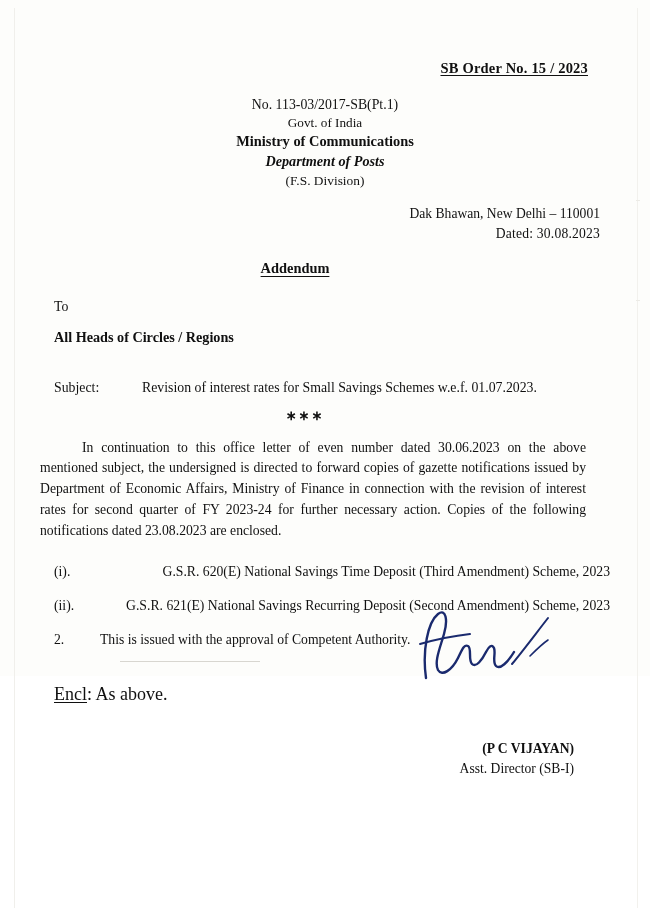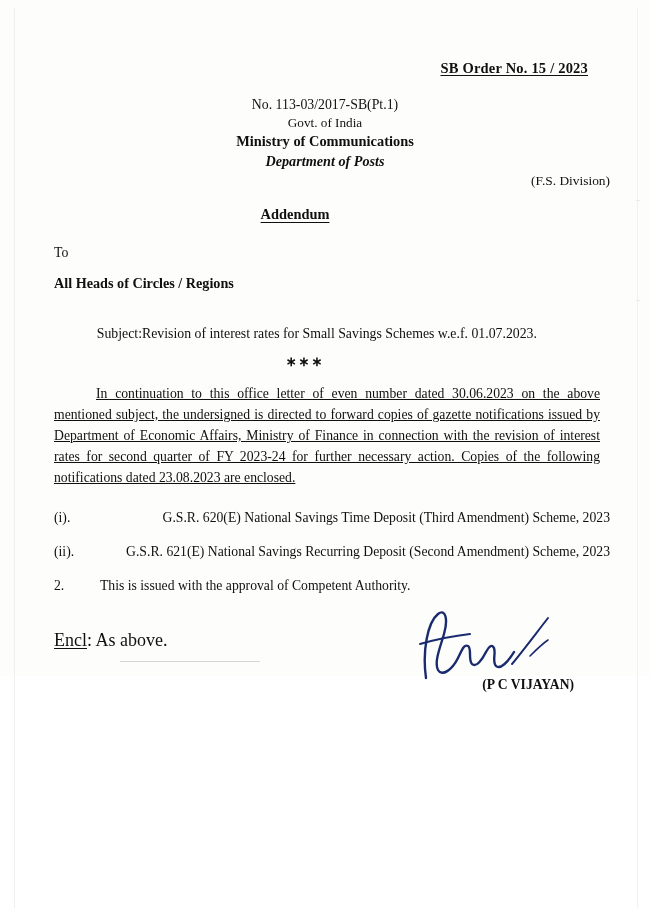--- a/index.html
+++ b/index.html
@@ -52,21 +52,21 @@
   }
   .center-block {
     text-align: center;
     line-height: 1.38;
     font-size: 14px;
   }
   .center-block .l1 { font-size: 13.8px; }
   .center-block .l2 { font-size: 13.2px; }
   .center-block .l3 { font-weight: bold; font-size: 14.4px; }
   .center-block .l4 { font-weight: bold; font-size: 14.2px; font-style: italic; }
-  .center-block .l5 { font-size: 13.4px; text-align: right; }
+  .center-block .l5 { font-size: 13.4px; }
   .addr {
     margin-top: 14px;
     text-align: right;
     padding-right: 10px;
     line-height: 1.45;
     font-size: 13.6px;
   }
   .addr .dated {
     letter-spacing: .2px;
   }
@@ -95,45 +95,42 @@
   }
   .subject-row {
     margin-top: 34px;
     margin-left: 14px;
     font-size: 13.8px;
     display: flex;
   }
   .subject-label {
     width: 88px;
     flex: 0 0 88px;
-    text-align: right;
   }
   .subject-text { flex: 1; }
   .stars {
     text-align: center;
     font-size: 13px;
     letter-spacing: 2px;
     margin-top: 12px;
     margin-left: -40px;
     font-weight: bold;
   }
   .salutation {
     margin-top: 14px;
     margin-left: 14px;
     font-size: 13.8px;
   }
   .para {
     margin-top: 14px;
-    margin-left: 14px;
     width: 546px;
     font-size: 13.7px;
     line-height: 1.52;
     text-align: justify;
     text-indent: 42px;
-    text-decoration: underline;
   }
   .list {
     margin-top: 22px;
     margin-left: 14px;
     font-size: 13.7px;
   }
   .list-item {
     display: flex;
     margin-bottom: 18px;
   }
@@ -149,21 +146,21 @@
     display: flex;
   }
   .clause2 .num { width: 46px; flex: 0 0 46px; }
   .encl {
     margin-top: 36px;
     margin-left: 14px;
     font-size: 18px;
   }
   .encl u { text-underline-offset: 2px; }
   .sign-block {
-    margin-top: 24px;
+    margin-top: 34px;
     text-align: right;
     padding-right: 36px;
     font-size: 13.6px;
     line-height: 1.5;
   }
   .sign-name { font-weight: bold; }
   .signature {
     position: absolute;
     right: 88px;
     top: 600px;
@@ -201,20 +198,24 @@
     </div>
 
     <div class="center-block">
       <div class="l1">No. 113-03/2017-SB(Pt.1)</div>
       <div class="l2">Govt. of India</div>
       <div class="l3">Ministry of Communications</div>
       <div class="l4">Department of Posts</div>
       <div class="l5">(F.S. Division)</div>
     </div>
 
+    <div class="addr">
+      <div>Dak Bhawan, New Delhi – 110001</div>
+      <div class="dated">Dated:   30.08.2023</div>
+    </div>
 
     <div class="addendum">
       <span>Addendum</span>
     </div>
 
     <div class="to">To</div>
 
     <div class="heads">All Heads of Circles / Regions</div>
 
     <div class="subject-row">
@@ -242,20 +243,21 @@
       <div class="num">2.</div>
       <div>This is issued with the approval of Competent Authority.</div>
     </div>
 
     <div class="encl">
       <u>Encl</u><span>: As above.</span>
     </div>
 
     <div class="sign-block">
       <div class="sign-name">(P C VIJAYAN)</div>
+      <div>Asst. Director (SB-I)</div>
     </div>
 
   </div>
 
   <svg class="signature" viewBox="0 0 150 90">
     <path d="M14 78 C10 50 16 22 26 14 C34 8 36 20 32 34 C28 48 22 62 26 70 C30 77 40 70 46 58 C50 50 52 44 56 46 C60 48 56 60 60 64 C64 68 70 60 74 52 C77 46 80 44 82 48 C84 53 80 62 84 66 C88 70 96 62 102 52" fill="none" stroke="#1a2a6e" stroke-width="2.4" stroke-linecap="round"></path>
     <path d="M8 44 C22 40 40 36 58 34" fill="none" stroke="#1a2a6e" stroke-width="2" stroke-linecap="round"></path>
     <path d="M100 64 C110 52 122 36 136 18" fill="none" stroke="#1a2a6e" stroke-width="2" stroke-linecap="round"></path>
     <path d="M118 56 C124 50 130 44 136 40" fill="none" stroke="#1a2a6e" stroke-width="1.6" stroke-linecap="round"></path>
   </svg>

